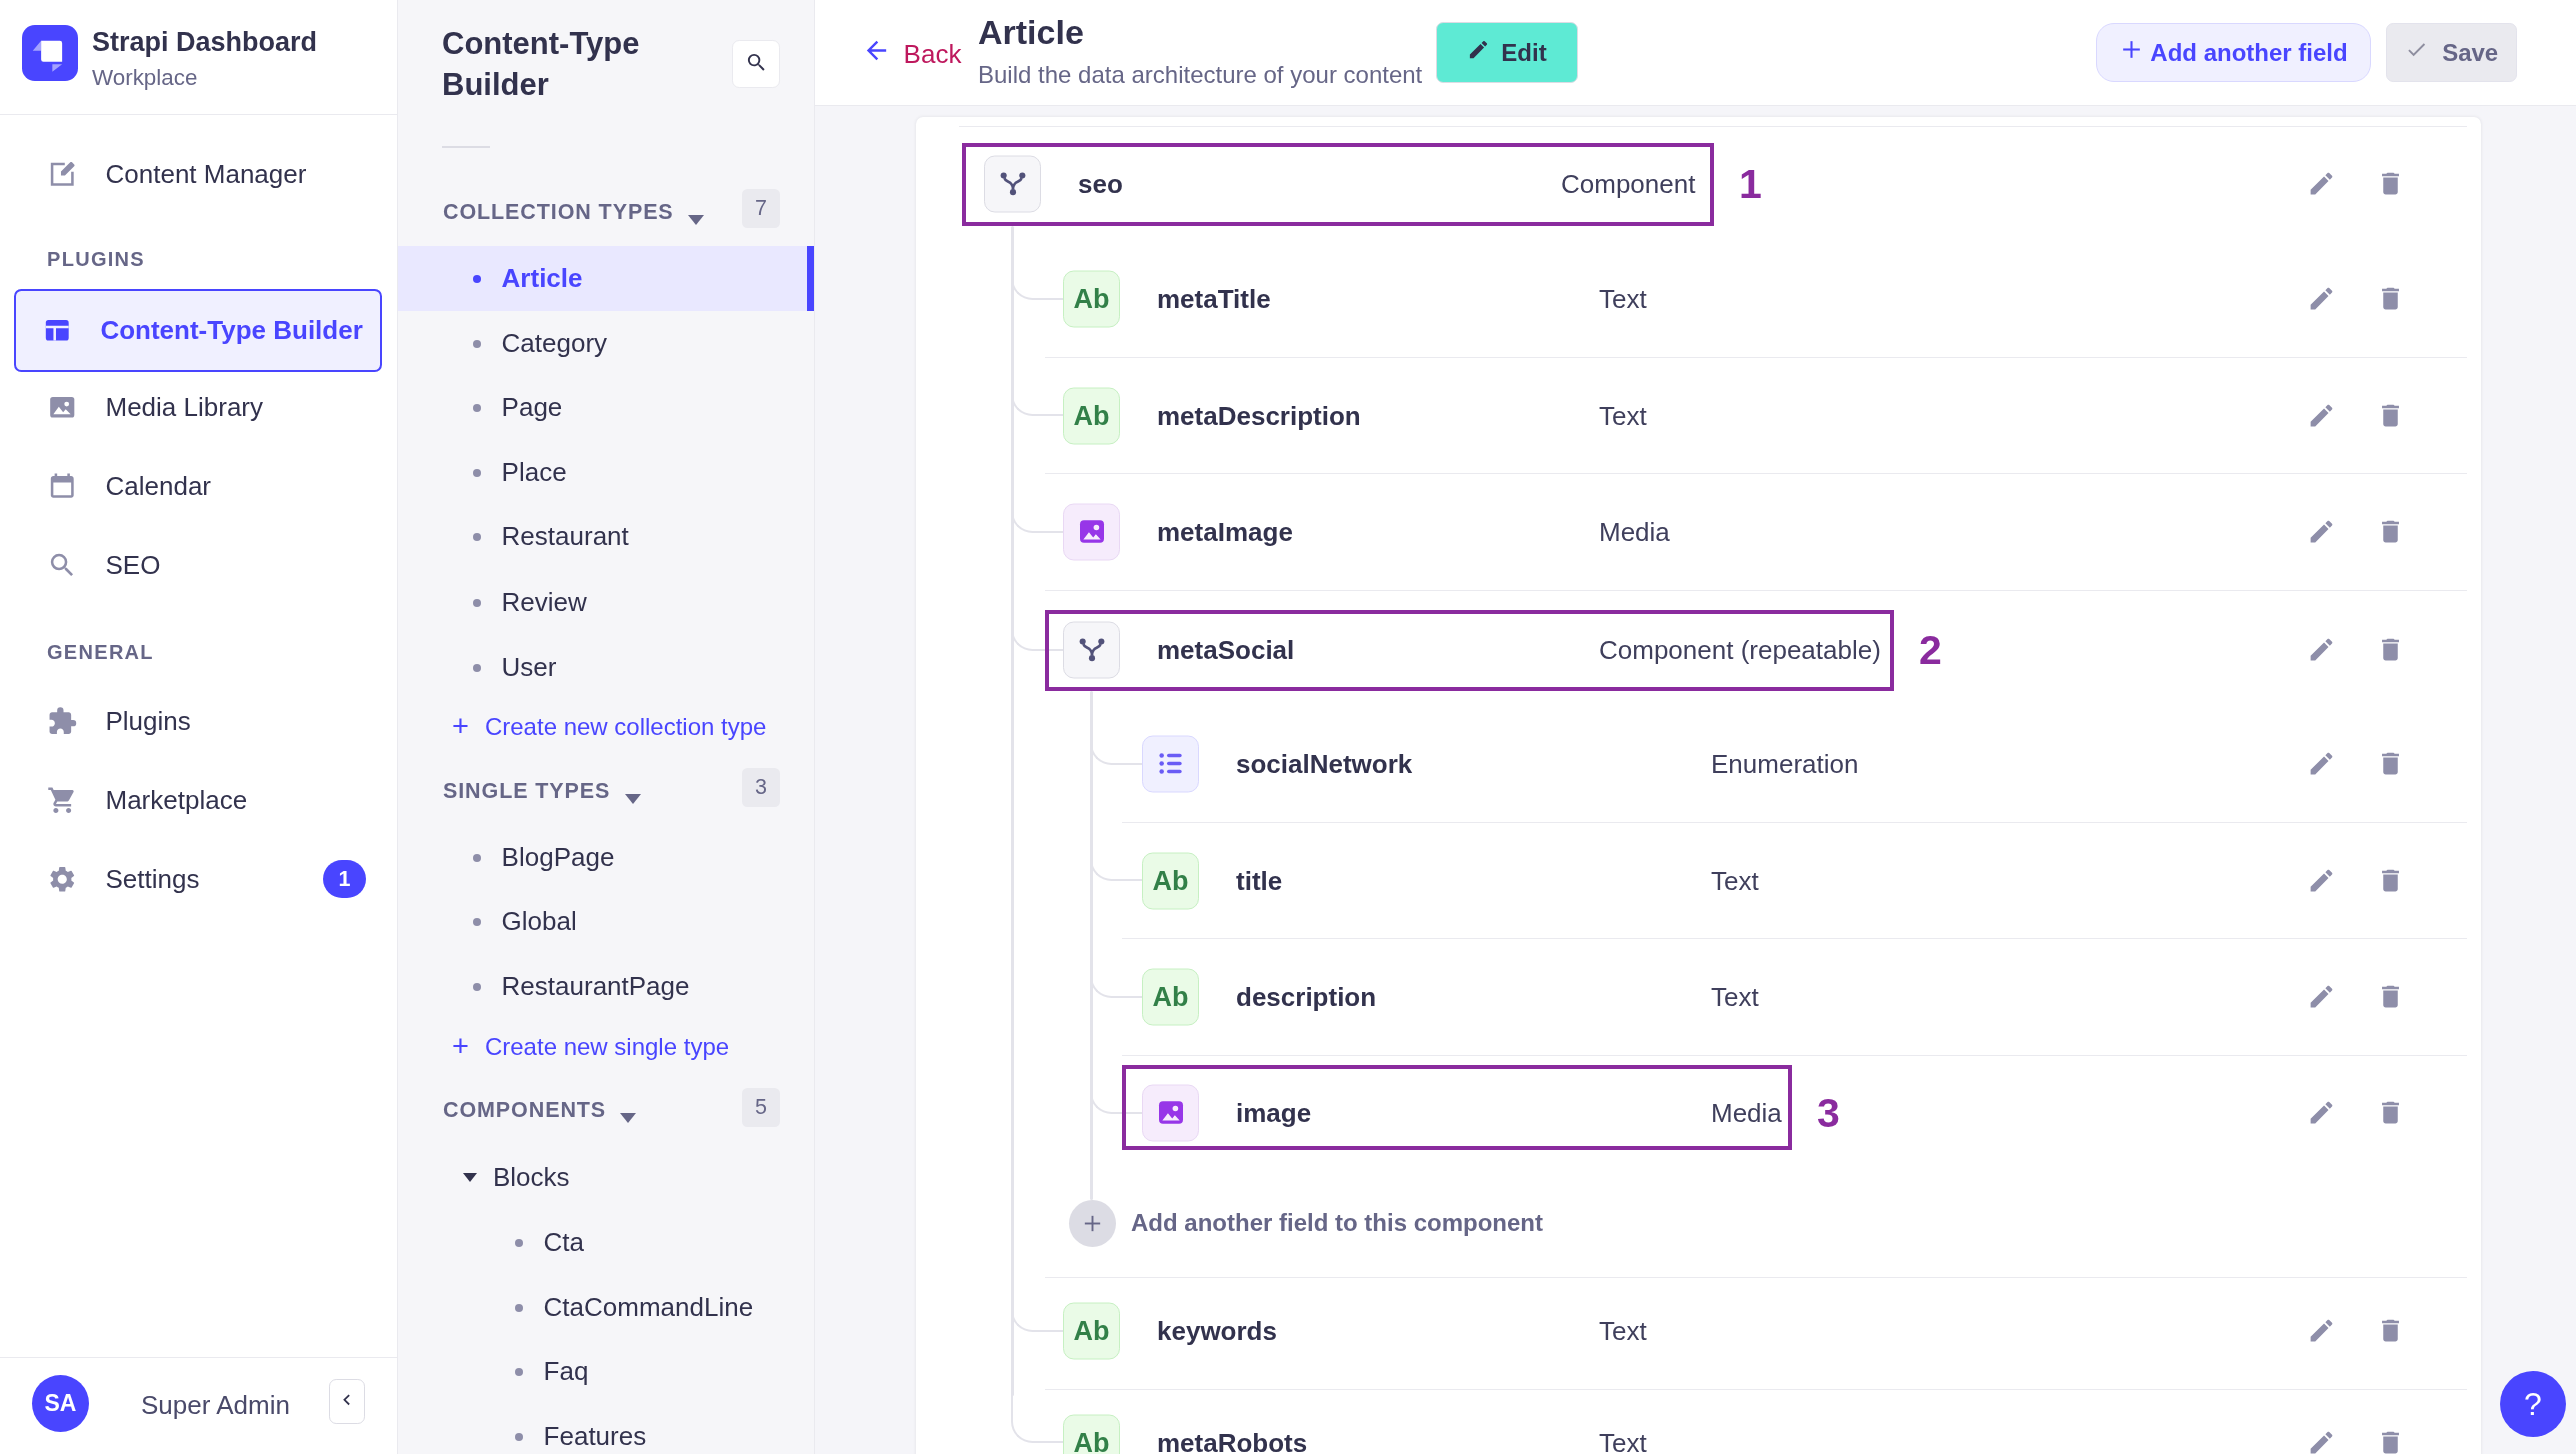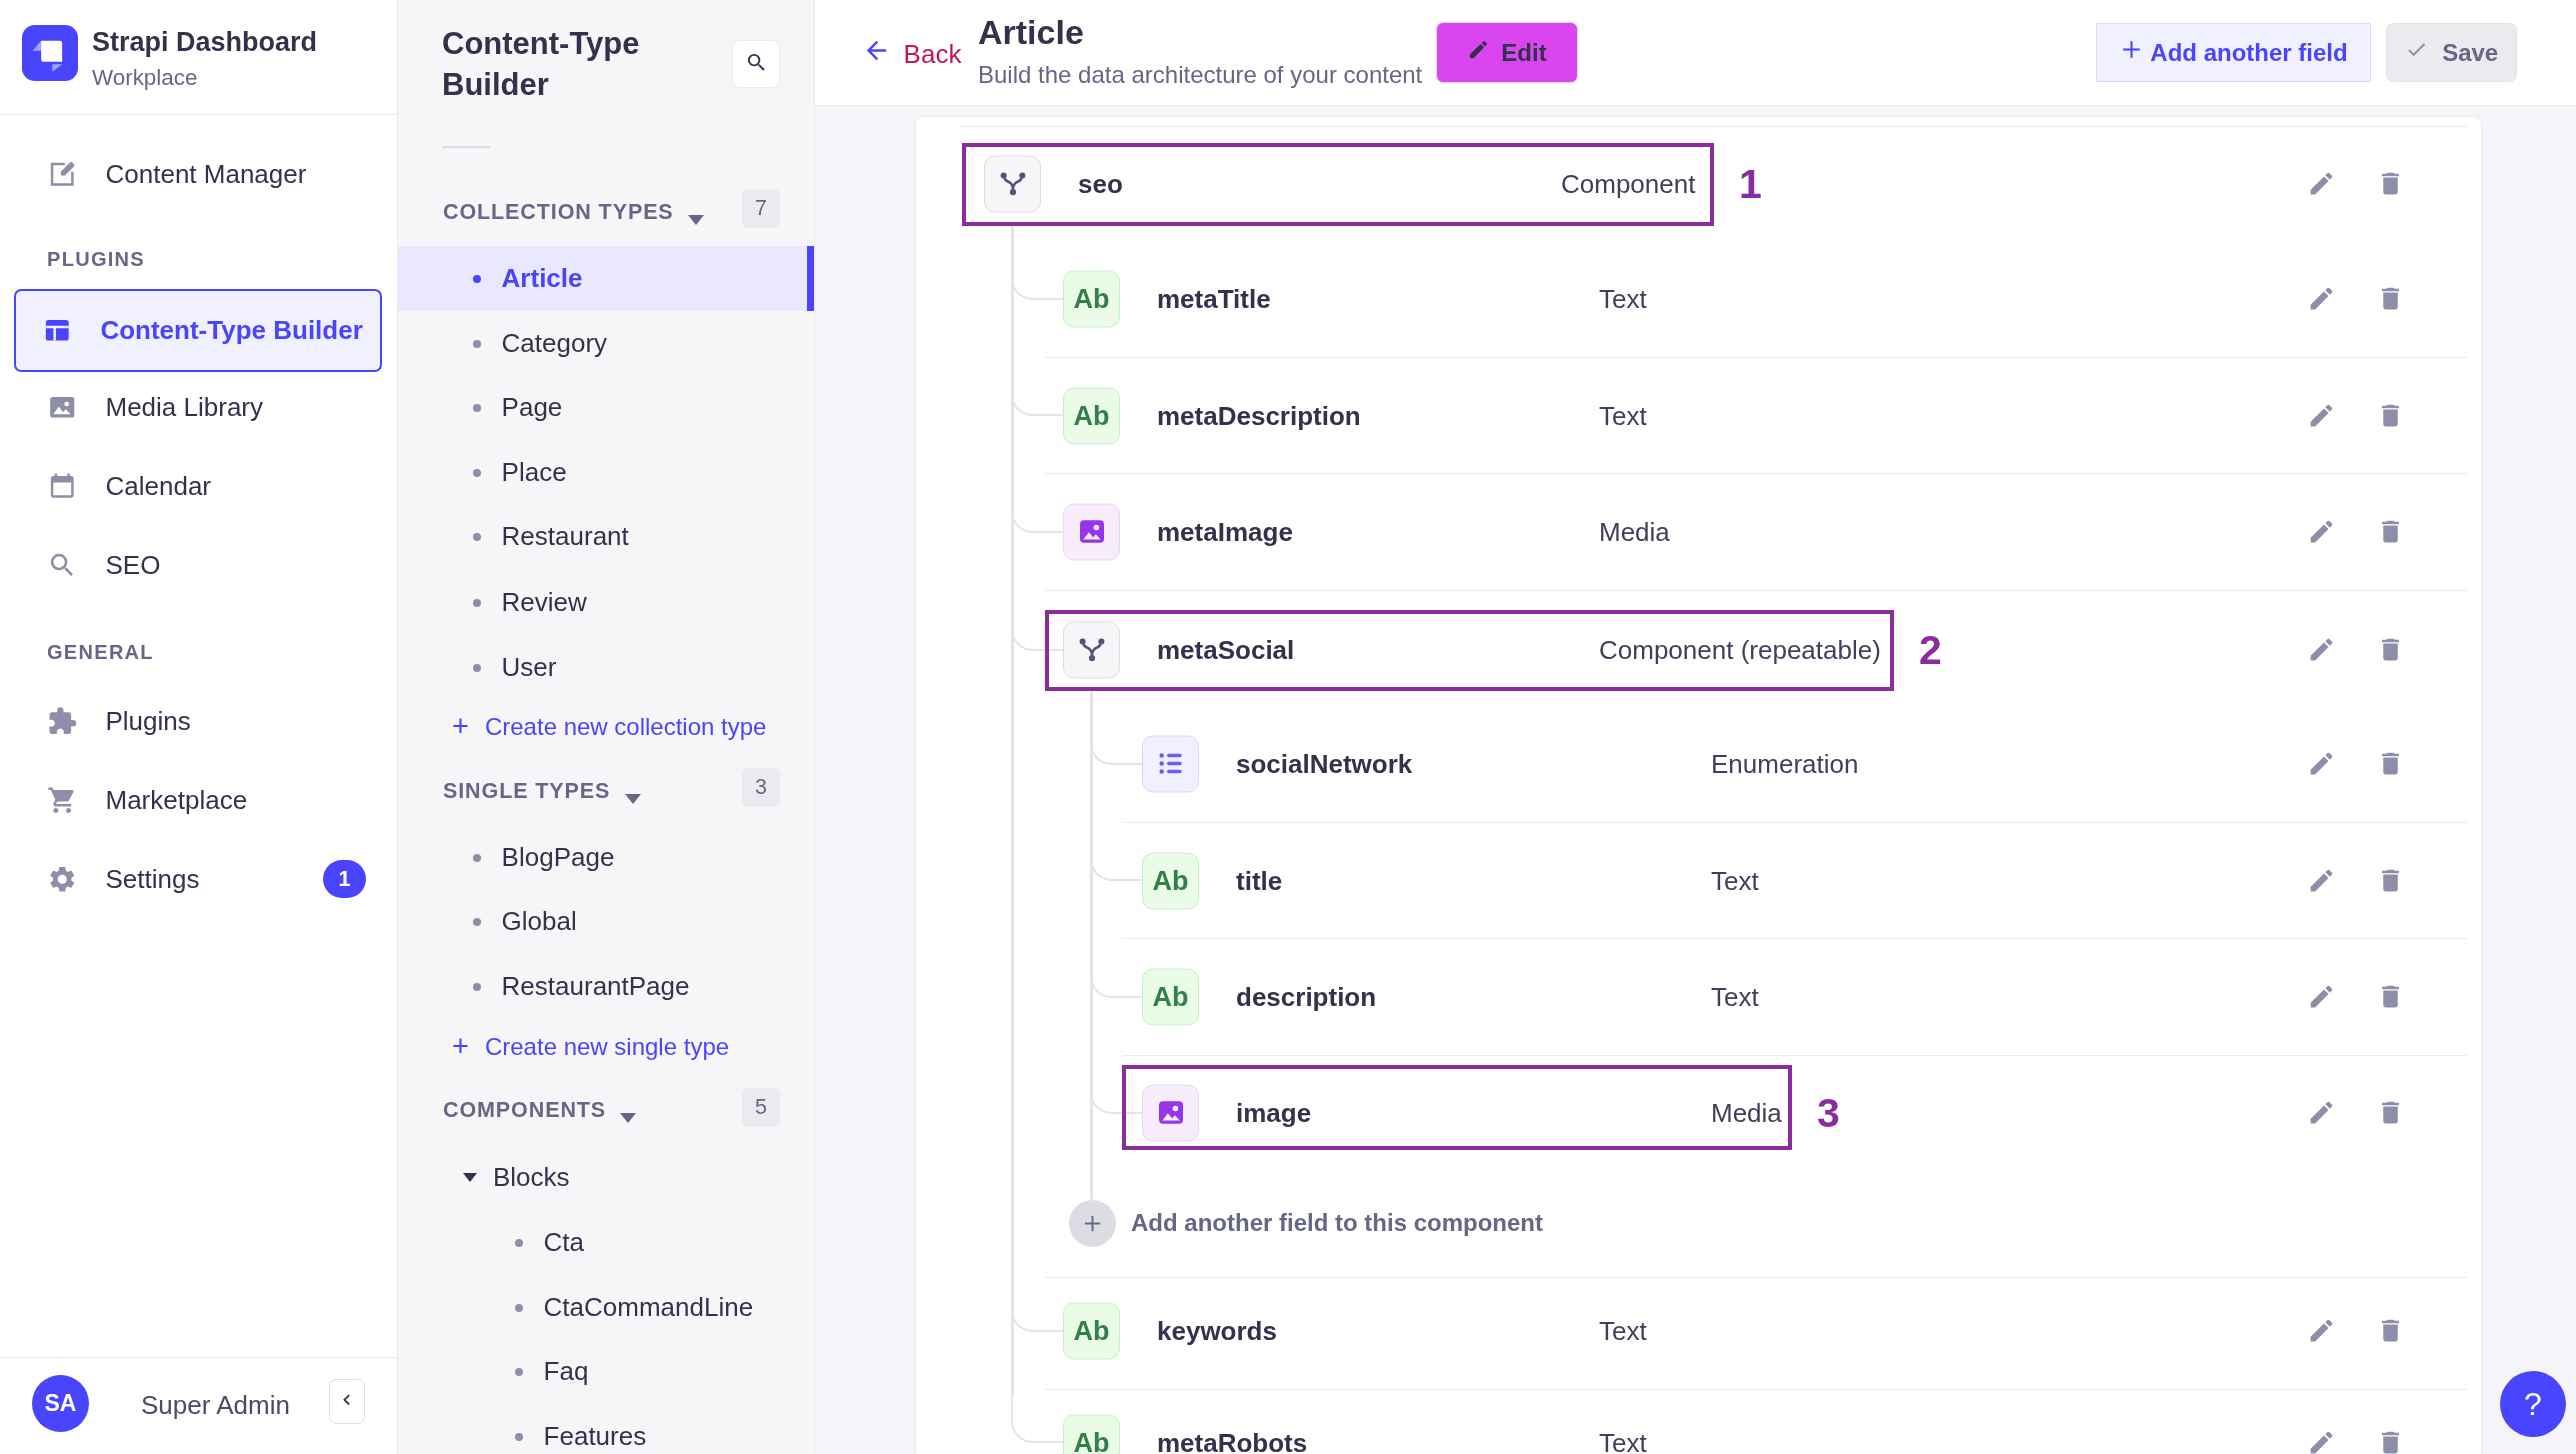--- a/index.html
+++ b/index.html
@@ -41,23 +41,23 @@
   .createlink .plus { font-size:29px; font-weight:400; }
   .grouprow { position:absolute; left:65px; height:57px; display:flex; align-items:center; gap:16px; font-size:26px; color:#32324d; cursor:pointer; }
   .caret-dark { width:0; height:0; border-left:7.2px solid transparent; border-right:7.2px solid transparent; border-top:9px solid #32324d; }
 
   
   #mainheader { position:absolute; left:815px; top:0; width:1761px; height:106px; background:#fff; border-bottom:0.9px solid #eaeaef; }
   #back-link { position:absolute; left:47px; top:36px; height:36px; display:flex; align-items:center; gap:12.6px; color:#be185d; font-size:26px; cursor:pointer; }
   #back-link svg { width:29px; height:29px; }
   #page-title { position:absolute; left:163px; top:12.6px; font-size:34px; font-weight:bold; color:#32324d; }
   #page-subtitle { position:absolute; left:163px; top:61px; font-size:24px; color:#666687; }
-  #edit-btn { position:absolute; left:621px; top:22.4px; width:142px; height:61px; background:#d946ef; border:0.9px solid #dcdce4; border-radius:7.2px; display:flex; align-items:center; justify-content:center; gap:11px; font-size:24px; font-weight:600; color:#32324d; cursor:pointer; }
+  #edit-btn { position:absolute; left:621px; top:22.4px; width:142px; height:61px; background:#5eead4; border:0.9px solid #dcdce4; border-radius:7.2px; display:flex; align-items:center; justify-content:center; gap:11px; font-size:24px; font-weight:600; color:#32324d; cursor:pointer; }
   #edit-btn svg { width:23px; height:23px; }
-  #addfield-btn { position:absolute; left:1281px; top:23px; width:275px; height:59px; background:#f0f0ff; border:0.9px solid #d9d8ff; border-radius:1px; display:flex; align-items:center; justify-content:center; gap:6px; font-size:24px; font-weight:600; color:#4945ff; cursor:pointer; }
+  #addfield-btn { position:absolute; left:1281px; top:23px; width:275px; height:59px; background:#f0f0ff; border:0.9px solid #d9d8ff; border-radius:18px; display:flex; align-items:center; justify-content:center; gap:6px; font-size:24px; font-weight:600; color:#4945ff; cursor:pointer; }
   #addfield-btn svg { width:25px; height:25px; }
   #save-btn { position:absolute; left:1571px; top:23px; width:131px; height:59px; background:#eaeaef; border:0.9px solid #e3e3ec; border-radius:7.2px; display:flex; align-items:center; justify-content:center; gap:14.4px; font-size:24px; font-weight:600; color:#666687; cursor:pointer; }
   #save-btn svg { width:23px; height:23px; }
 
   #content { position:absolute; left:815px; top:106px; width:1761px; height:1348px; background:#f5f5f9; }
   #card { position:absolute; left:101px; top:10.8px; width:1565px; height:1400px; background:#fff; border-radius:7.2px; box-shadow:0 0.9px 3.6px rgba(33,33,52,.1); }
 
   .divider { position:absolute; left:129px; width:1422px; height:0.9px; background:#eaeaef; }
   .divider.d2 { left:206px; width:1345px; }
   .divider.dtop { left:43px; width:1508px; }

